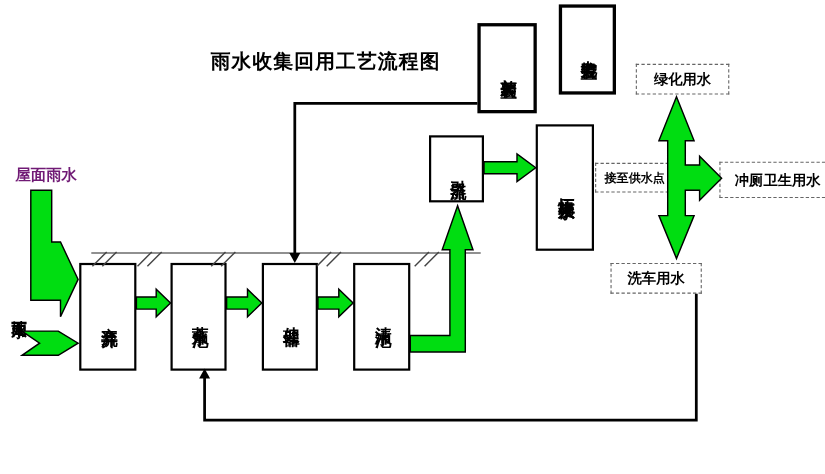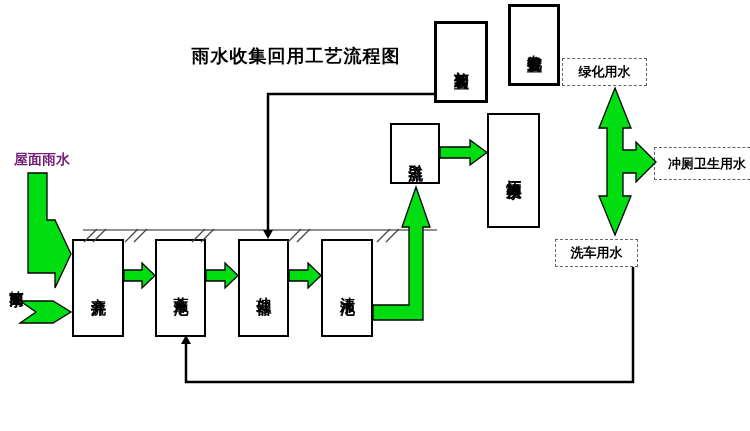--- a/index.html
+++ b/index.html
@@ -72,22 +72,25 @@
   <div class="pbox" style="left:155px;top:239px;width:51px;height:98px;">
     <span class="vlabel">蓄水池</span>
   </div>
   <div class="pbox" style="left:238px;top:239px;width:51px;height:98px;">
     <span class="vlabel">处理器</span>
   </div>
   <div class="pbox" style="left:321px;top:239px;width:52px;height:98px;">
     <span class="vlabel">清水池</span>
   </div>
 
-  <div class="dbox" style="left:562px;top:58px;width:85px;height:28px;">
+  <div class="dbox" style="left:578px;top:58px;width:85px;height:28px;">
     <span>绿化用水</span>
+  </div>
+  <div class="dbox small" style="left:541px;top:148px;width:72px;height:27px;">
+    <span>接至供水点</span>
   </div>
   <div class="dbox" style="left:654px;top:147px;width:106px;height:33px;">
     <span>冲厕卫生用水</span>
   </div>
   <div class="dbox" style="left:555px;top:239px;width:83px;height:28px;">
     <span>洗车用水</span>
   </div>
 
   <svg class="overlay" width="750" height="431" viewBox="0 0 750 431">
 

